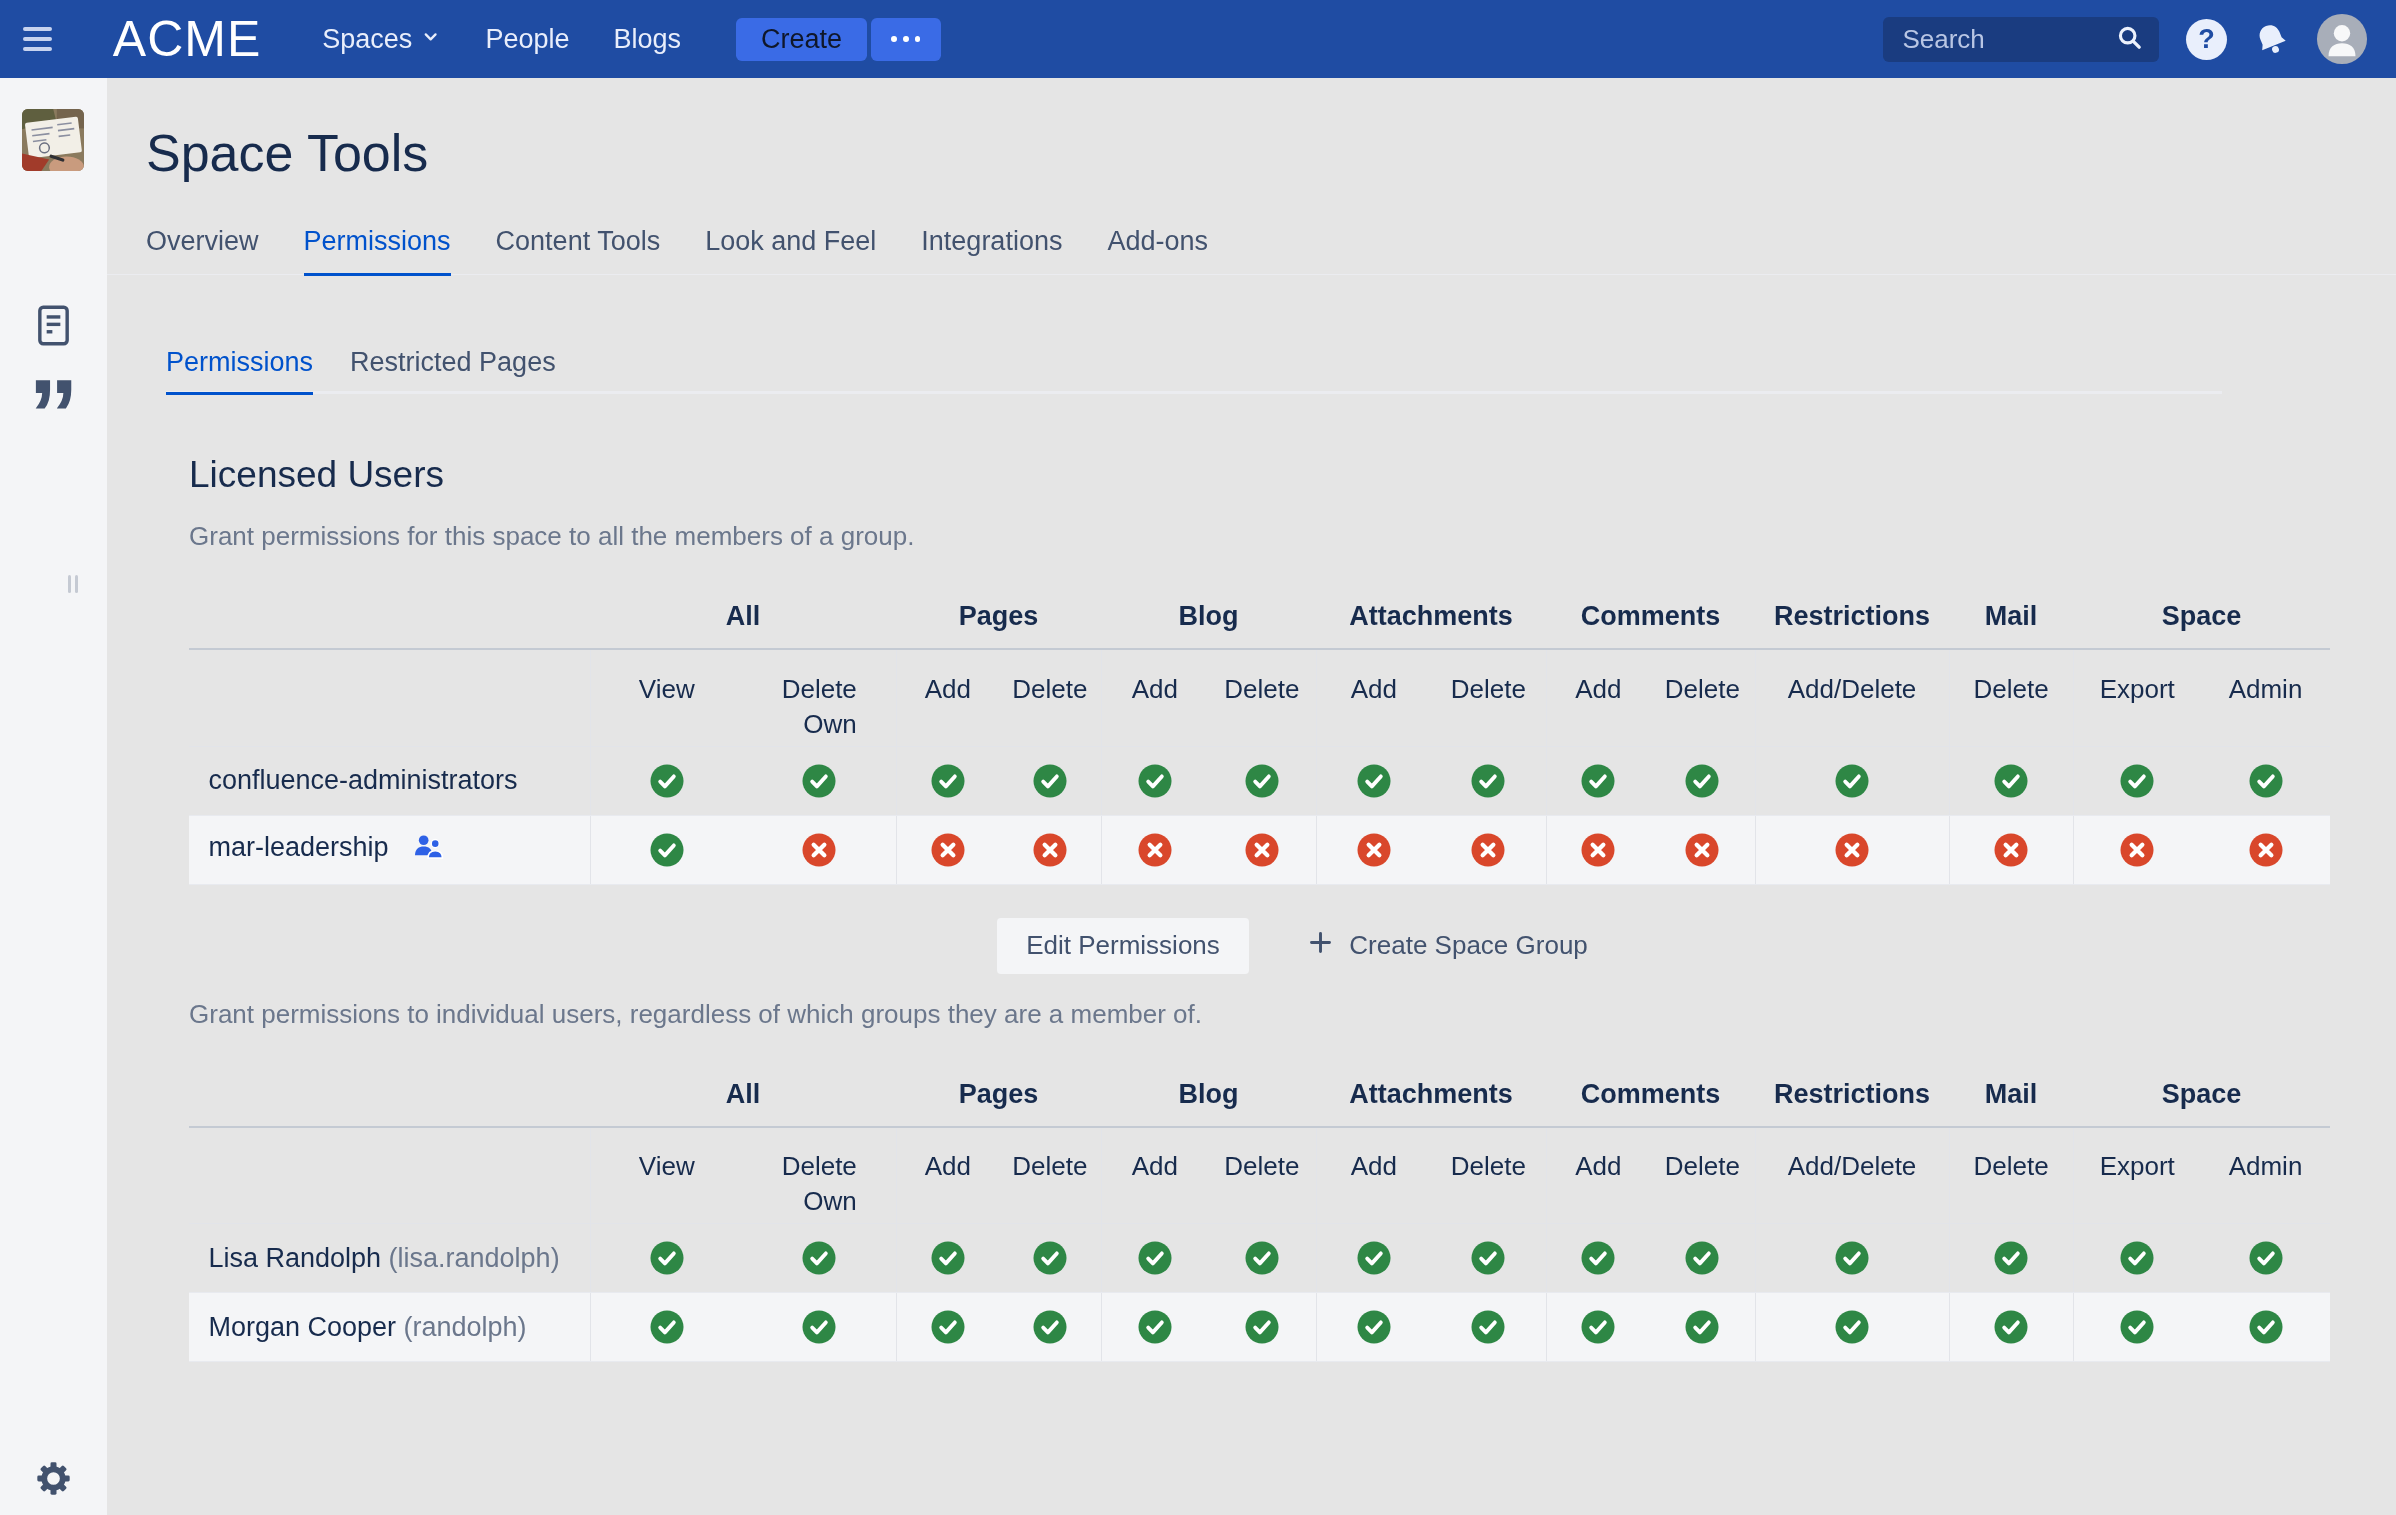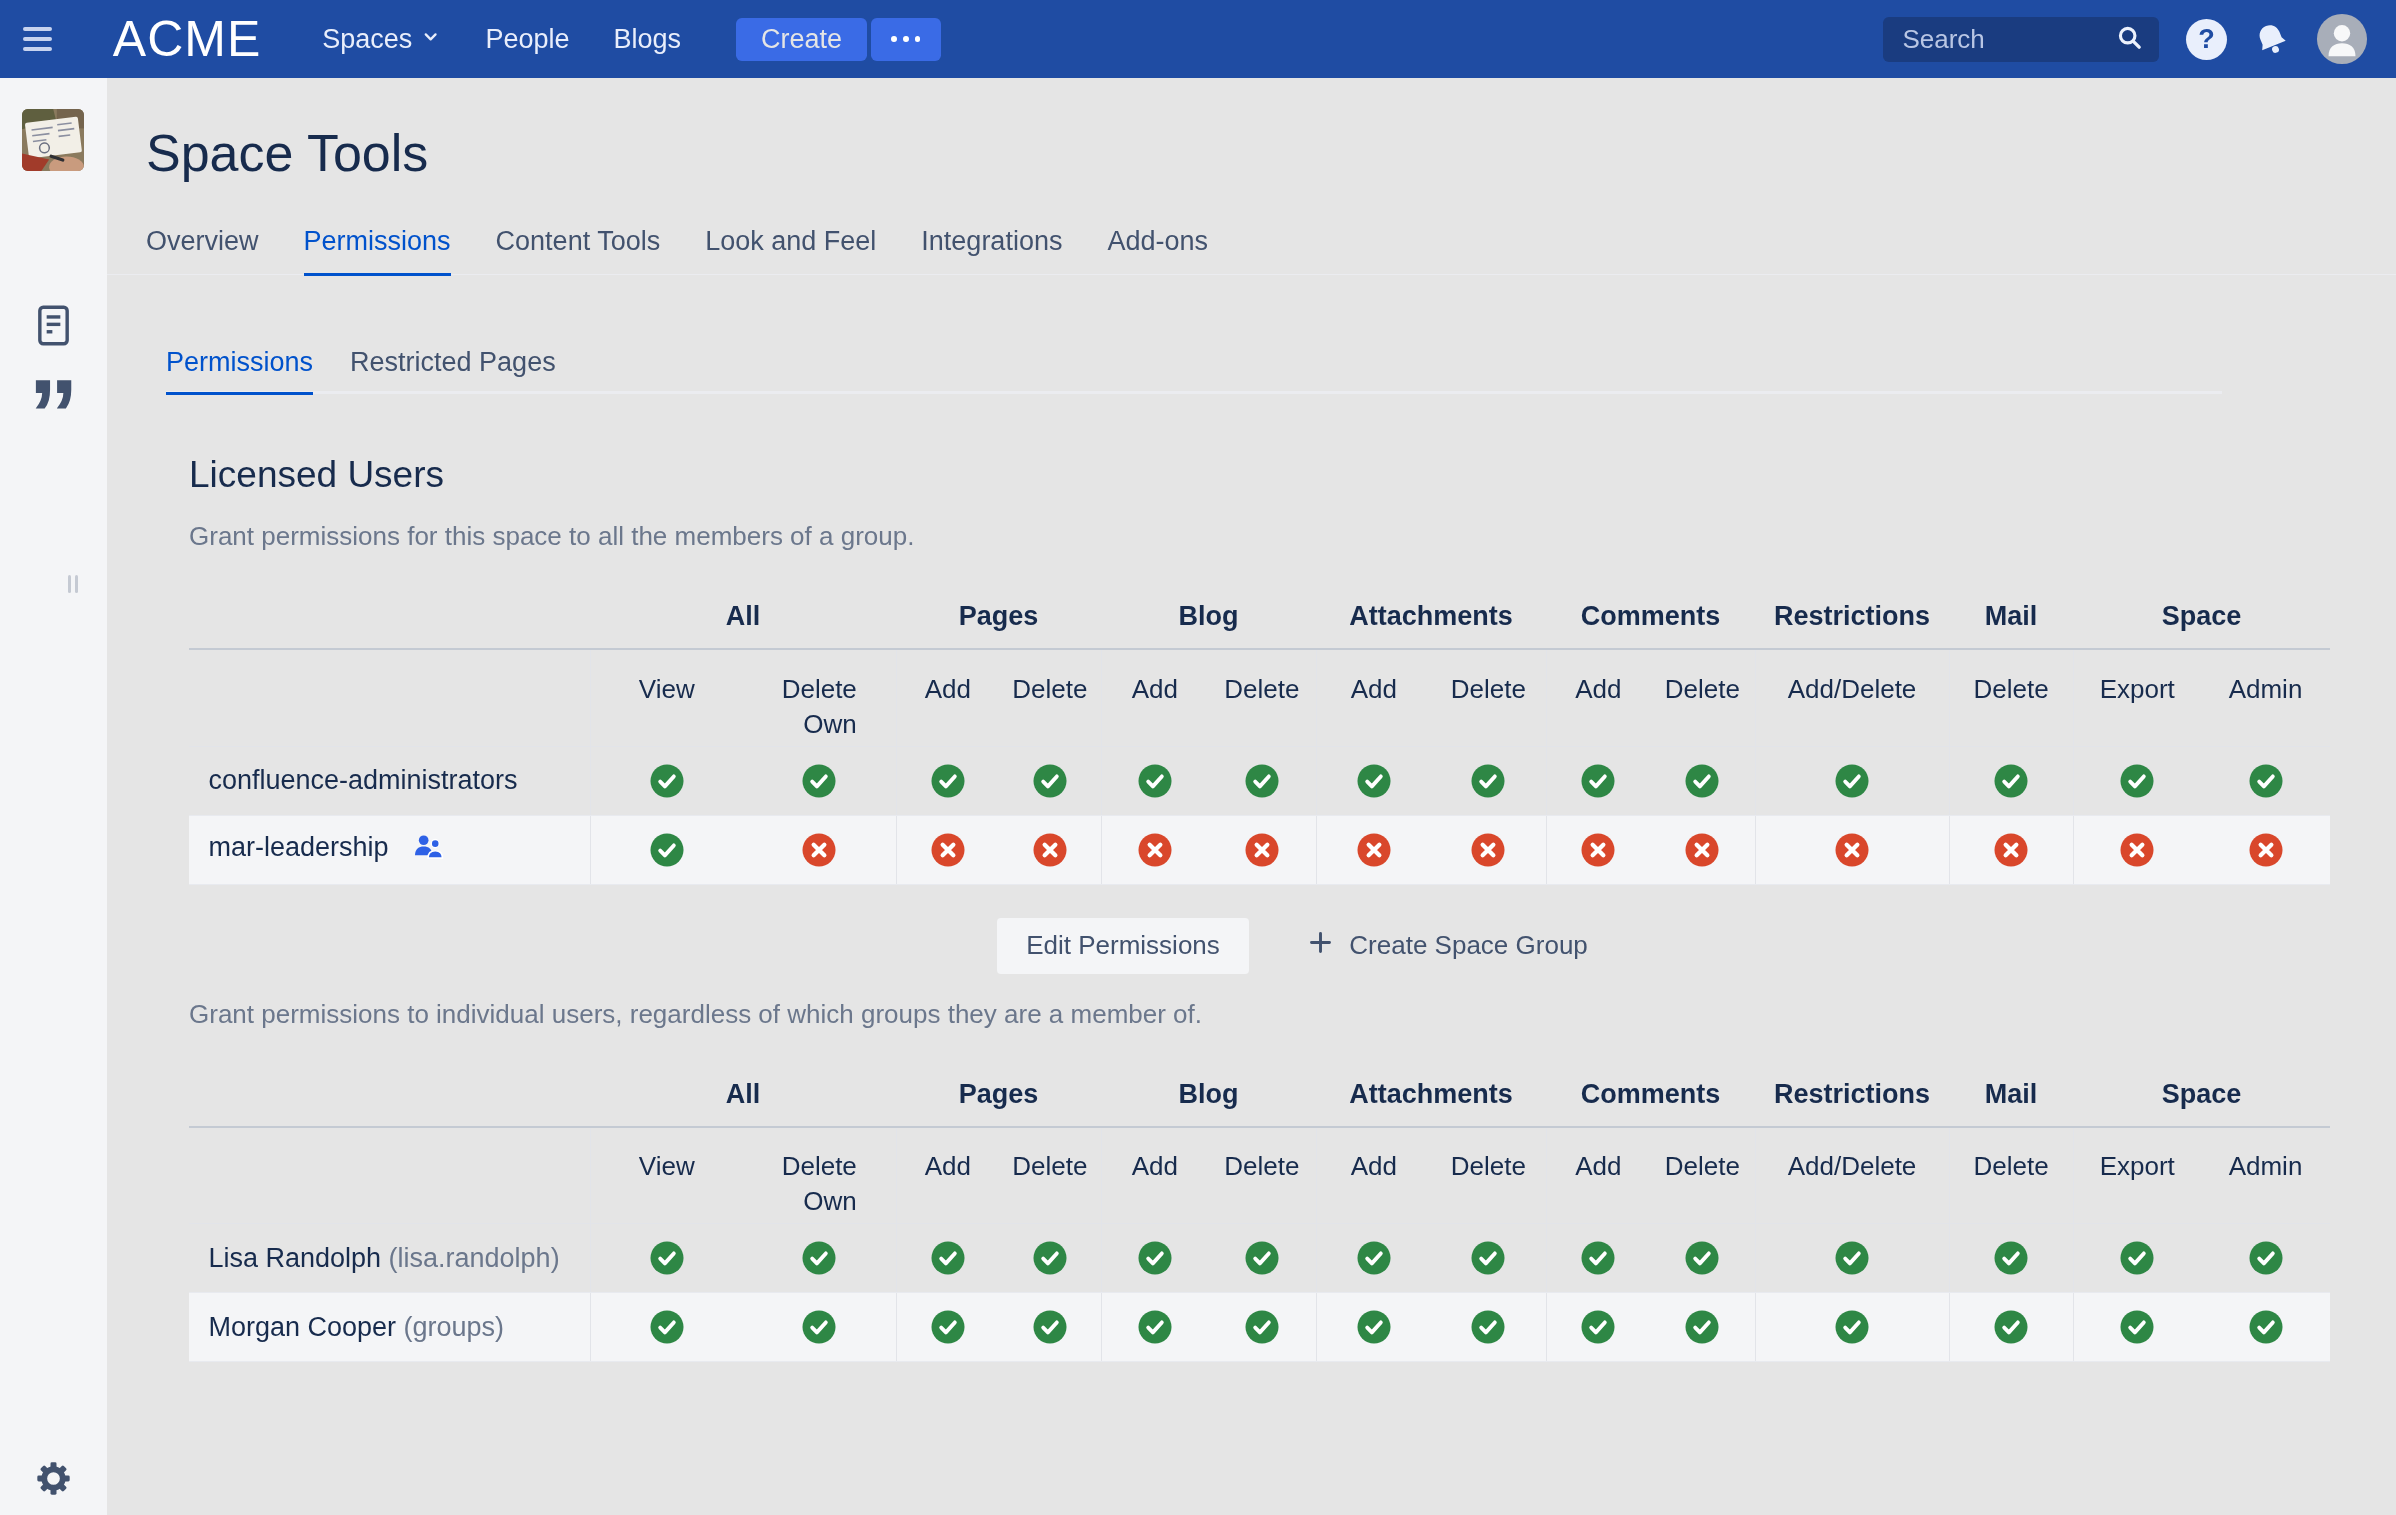--- a/index.html
+++ b/index.html
@@ -10,21 +10,21 @@
   .navbar { position:absolute; top:0; left:0; width:2397px; height:78px;
     background:#1F4CA3; display:flex; align-items:center; z-index:10; }
   .hamburger { width:64px; height:78px; display:flex; flex-direction:column;
     justify-content:center; align-items:center; gap:5.8px; cursor:pointer; margin-left:5.8px; border:none; background:transparent; }
   .hamburger span { display:block; width:29px; height:3.9px; border-radius:1.9px; background:#C7D3EF; }
   .logo { color:#fff; font-size:50px; font-weight:400; letter-spacing:1px; margin-left:43px; line-height:1; }
   .nav-menu { display:flex; align-items:center; margin-left:39px; }
   .nav-item { color:#E9EEFB; font-size:27px; margin:0 22px; display:flex; align-items:center; gap:7.8px; cursor:pointer; }
   .create-wrap { display:flex; margin-left:33px; gap:3.9px; }
   .btn-create { height:43px; padding:0 25px; background:#3A6BE6; border:none; border-radius:5.8px;
-    color:#e5e5e5; font-size:27px; font-family:inherit; cursor:pointer; }
+    color:#0f172a; font-size:27px; font-family:inherit; cursor:pointer; }
   .btn-more { height:43px; width:70px; background:#3A6BE6; border:none; border-radius:5.8px;
     display:flex; align-items:center; justify-content:center; gap:5.8px; cursor:pointer; }
   .btn-more i { width:5.8px; height:5.8px; border-radius:50%; background:#fff; }
   .nav-right { margin-left:auto; display:flex; align-items:center; margin-right:29px; }
   .searchbox { width:276px; height:45px; background:#1A3C80; border-radius:5.8px; display:flex;
     align-items:center; padding:0 15.5px 0 19.4px; cursor:text; }
   .searchbox .ph { color:#B9C6E4; font-size:26px; flex:1; }
   .icon-btn { border:none; background:transparent; cursor:pointer; display:flex; align-items:center; justify-content:center; }
   .help-circle { width:41px; height:41px; border-radius:50%; background:#E9EFFC; color:#1F4CA3;
     font-size:27px; font-weight:700; display:flex; align-items:center; justify-content:center; margin-left:27px; }
@@ -549,21 +549,21 @@
                   <circle cx="17.5" cy="17.5" r="17" fill="#2E8745"></circle>
   <path d="M10.5 18.2 L15.3 23 L24.5 12.8" stroke="#fff" stroke-width="4" fill="none" stroke-linecap="round" stroke-linejoin="round"></path>
                 </svg></span></td>
             <td class="perm-cell"><span class="perm">
   <svg width="34" height="34" viewBox="0 0 35 35">
                   <circle cx="17.5" cy="17.5" r="17" fill="#2E8745"></circle>
   <path d="M10.5 18.2 L15.3 23 L24.5 12.8" stroke="#fff" stroke-width="4" fill="none" stroke-linecap="round" stroke-linejoin="round"></path>
                 </svg></span></td>
           </tr>
           <tr class="body-row">
-            <td class="name-cell"><span>Morgan Cooper</span> <span class="row-username">(groups)</span></td>
+            <td class="name-cell"><span>Morgan Cooper</span> <span class="row-username">(randolph)</span></td>
             <td class="perm-cell gstart"><span class="perm">
   <svg width="34" height="34" viewBox="0 0 35 35">
                   <circle cx="17.5" cy="17.5" r="17" fill="#2E8745"></circle>
   <path d="M10.5 18.2 L15.3 23 L24.5 12.8" stroke="#fff" stroke-width="4" fill="none" stroke-linecap="round" stroke-linejoin="round"></path>
                 </svg></span></td>
             <td class="perm-cell"><span class="perm">
   <svg width="34" height="34" viewBox="0 0 35 35">
                   <circle cx="17.5" cy="17.5" r="17" fill="#2E8745"></circle>
   <path d="M10.5 18.2 L15.3 23 L24.5 12.8" stroke="#fff" stroke-width="4" fill="none" stroke-linecap="round" stroke-linejoin="round"></path>
                 </svg></span></td>

